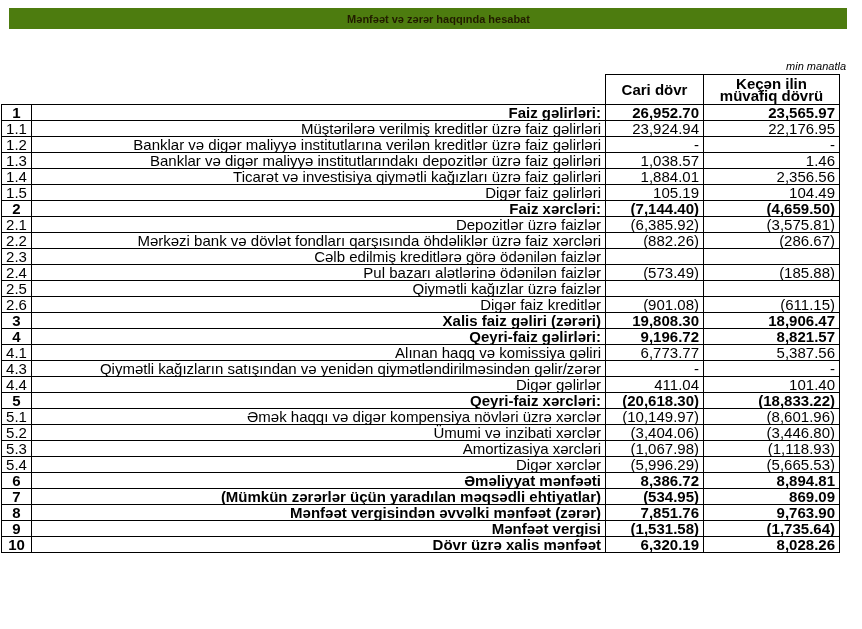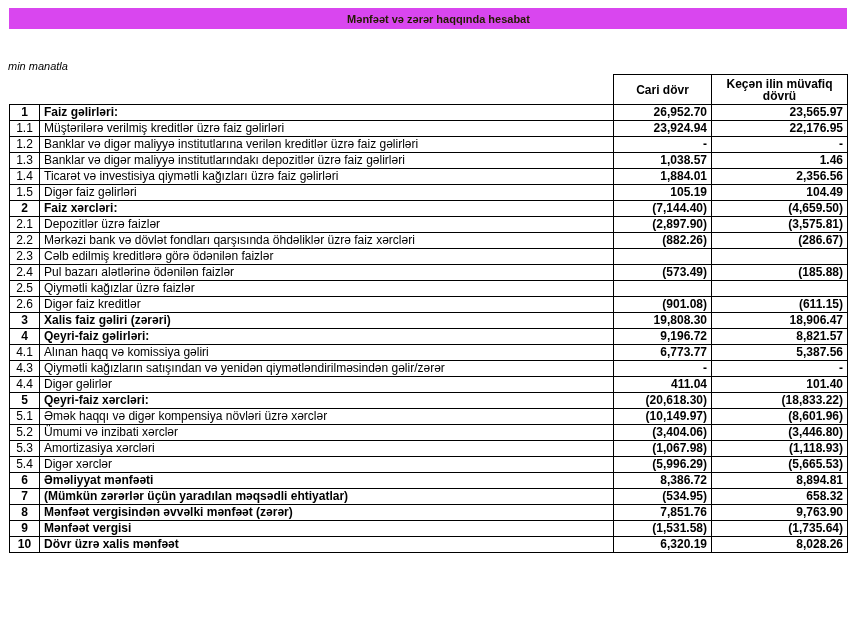--- a/index.html
+++ b/index.html
@@ -16,31 +16,31 @@
     height: 21px;
     display: flex;
     align-items: center;
     justify-content: center;
     font-size: 11px;
     font-weight: bold;
     color: #221c00;
   }
   .unit-note {
     margin: 31px 16px 2px 8px;
-    text-align: left;
+    text-align: right;
     font-style: italic;
     font-size: 11px;
     color: #000;
   }
   table.pl {
     border-collapse: collapse;
-    margin-left: 9px;
+    margin-left: 1px;
     width: 838px;
     table-layout: fixed;
-    font-size: 12px;
+    font-size: 15px;
   }
   table.pl th, table.pl td {
     border: 1px solid #000;
     padding: 1px 4px;
     height: 16px;
     line-height: 13px;
     vertical-align: middle;
     overflow: hidden;
     white-space: nowrap;
   }
@@ -50,28 +50,28 @@
     white-space: normal;
     line-height: 12px;
     height: 30px;
     padding: 2px 3px;
   }
   table.pl thead th.spacer {
     border: none;
     background: transparent;
   }
   td.num { text-align: center; padding: 1px 2px; }
-  td.label { text-align: left; }
-  td.val { text-align: right; font-weight: bold; }
+  td.label { text-align: right; }
+  td.val { text-align: right; }
   tr.bold td { font-weight: bold; }
 </style>
 </head>
 <body>
 
-<div class="title-bar" style="background: #d946ef; color: rgb(34, 28, 0); padding-left: 21px;">
+<div class="title-bar" style="background: #4d7c0f; color: rgb(34, 28, 0); padding-left: 21px;">
   <span>Mənfəət və zərər haqqında hesabat</span>
 </div>
 
 <div class="unit-note">min manatla</div>
 
 <table class="pl">
   <colgroup>
     <col style="width:30px">
     <col style="width:574px">
     <col style="width:98px">
@@ -123,21 +123,21 @@
       </tr>
       <tr class="bold">
         <td class="num">2</td>
         <td class="label">Faiz xərcləri:</td>
         <td class="val">(7,144.40)</td>
         <td class="val">(4,659.50)</td>
       </tr>
       <tr>
         <td class="num">2.1</td>
         <td class="label">Depozitlər üzrə faizlər</td>
-        <td class="val">(2,897.90)</td>
+        <td class="val">(6,385.92)</td>
         <td class="val">(3,575.81)</td>
       </tr>
       <tr>
         <td class="num">2.2</td>
         <td class="label">Mərkəzi bank və dövlət fondları qarşısında öhdəliklər üzrə faiz xərcləri</td>
         <td class="val">(882.26)</td>
         <td class="val">(286.67)</td>
       </tr>
       <tr>
         <td class="num">2.3</td>
@@ -226,21 +226,21 @@
       <tr class="bold">
         <td class="num">6</td>
         <td class="label">Əməliyyat mənfəəti</td>
         <td class="val">8,386.72</td>
         <td class="val">8,894.81</td>
       </tr>
       <tr class="bold">
         <td class="num">7</td>
         <td class="label">(Mümkün zərərlər üçün yaradılan məqsədli ehtiyatlar)</td>
         <td class="val">(534.95)</td>
-        <td class="val">658.32</td>
+        <td class="val">869.09</td>
       </tr>
       <tr class="bold">
         <td class="num">8</td>
         <td class="label">Mənfəət vergisindən əvvəlki mənfəət (zərər)</td>
         <td class="val">7,851.76</td>
         <td class="val">9,763.90</td>
       </tr>
       <tr class="bold">
         <td class="num">9</td>
         <td class="label">Mənfəət vergisi</td>

